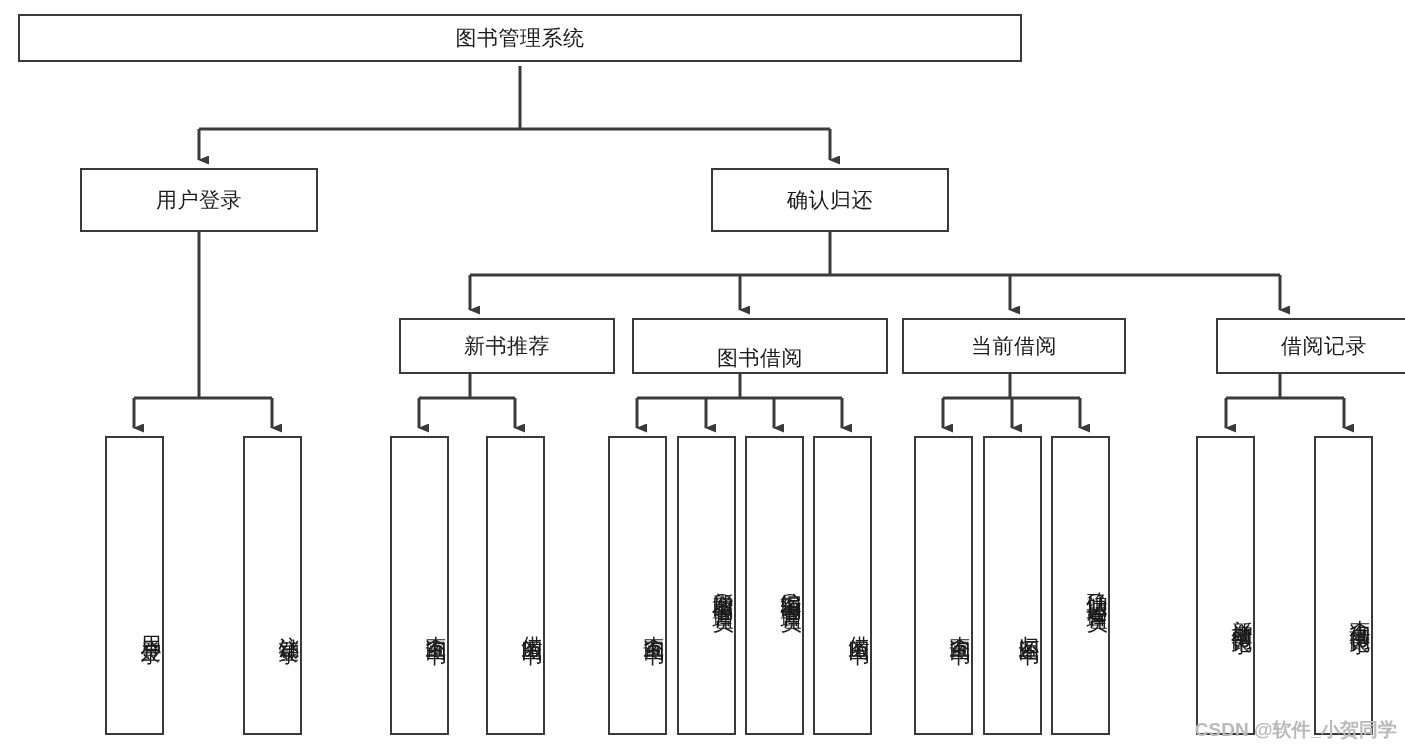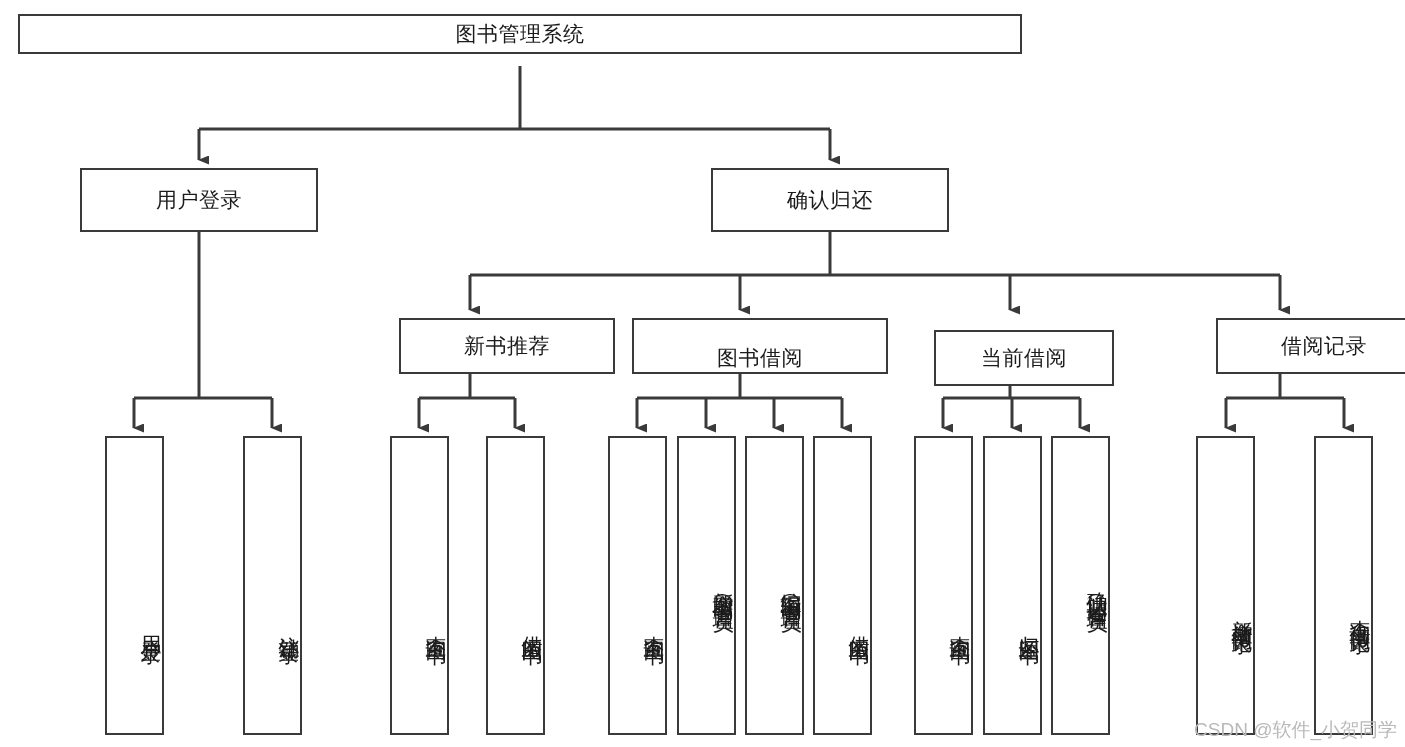--- a/index.html
+++ b/index.html
@@ -56,20 +56,21 @@
   .node-v.lvl-leaf-mid  { padding-top: 52px; }
   .node-v.lvl-leaf-top  { padding-top: 6px; }
   .watermark {
     position: absolute;
     right: 8px;
     bottom: 4px;
     font-size: 19px;
     color: #b9b9b9;
     white-space: nowrap;
     font-family: "Liberation Sans", sans-serif;
+    font-weight: bold;
   }
 </style>
 </head>
 <body>
 
 <div id="diagram-root">
 
   <svg class="connectors" viewBox="0 0 1405 747" xmlns="http://www.w3.org/2000/svg">
     <defs>
       <marker id="arrowhead" markerWidth="9" markerHeight="11" refX="4.5" refY="10" orient="auto" markerUnits="userSpaceOnUse">
@@ -118,38 +119,38 @@
       <path d="M1012,398 L1012,428" marker-end="url(#arrowhead)"></path>
       <path d="M1080,398 L1080,428" marker-end="url(#arrowhead)"></path>
 
       <path d="M1280,374 L1280,398"></path>
       <path d="M1226,398 L1344,398"></path>
       <path d="M1226,398 L1226,428" marker-end="url(#arrowhead)"></path>
       <path d="M1344,398 L1344,428" marker-end="url(#arrowhead)"></path>
     </g>
   </svg>
 
-  <div class="node node-h" style="left:18px; top:14px; width:1004px; height:40px;">
+  <div class="node node-h" style="left:18px; top:14px; width:1004px; height:48px;">
     <span>图书管理系统</span>
   </div>
 
   <div class="node node-h" style="left:80px; top:168px; width:238px; height:64px;">
     <span>用户登录</span>
   </div>
   <div class="node node-h" style="left:711px; top:168px; width:238px; height:64px;">
     <span>确认归还</span>
   </div>
 
   <div class="node node-h" style="left:362px; top:318px; width:216px; height:56px;margin-left:37px;">
     <span>新书推荐</span>
   </div>
   <div class="node node-h" style="left:632px; top:318px; width:256px; height:56px;align-items:flex-end;">
     <span>图书借阅</span>
   </div>
-  <div class="node node-h" style="left:934px; top:318px; width:180px; height:56px;margin-top:12px;">
+  <div class="node node-h" style="left:902px; top:318px; width:224px; height:56px;">
     <span>当前借阅</span>
   </div>
   <div class="node node-h" style="left:1216px; top:318px; width:216px; height:56px;">
     <span>借阅记录</span>
   </div>
 
   <div class="node node-v lvl-leaf-tall" style="left:105px; top:436px; width:59px; height:299px;">
     <span>用户登录</span>
   </div>
   <div class="node node-v lvl-leaf-tall" style="left:243px; top:436px; width:59px; height:299px;">

